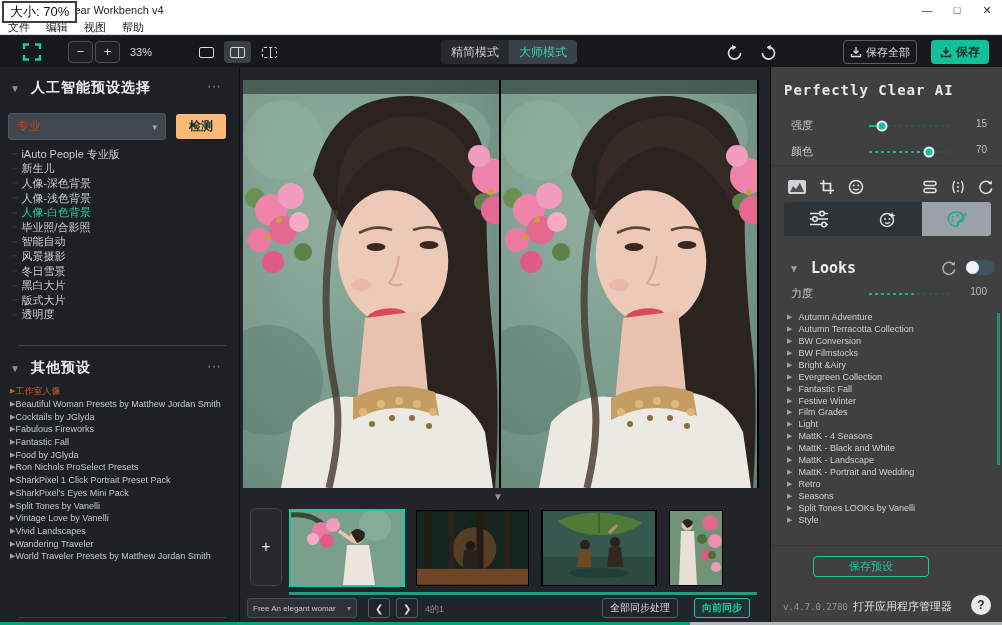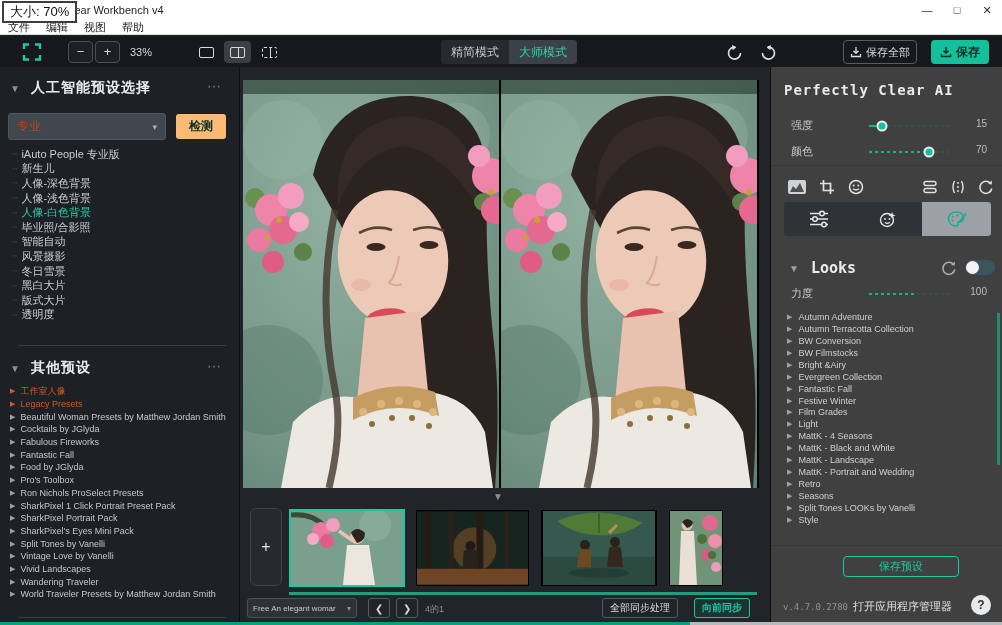--- a/index.html
+++ b/index.html
@@ -43,21 +43,21 @@
   .dots{position:absolute;right:12px;color:#787e84;font-size:14px;background:none;border:0;}
   .preset-dd{position:absolute;left:8px;top:46px;width:158px;height:27px;background:#41474e;border:1px solid #50565d;border-radius:3px;color:#b5491f;font-size:12px;display:flex;align-items:center;padding:0 8px;}
   .preset-dd .caret{margin-left:auto;color:#aab0b5;font-size:9px;}
   .detect-btn{position:absolute;left:176px;top:47px;width:50px;height:25px;background:#fdba74;border:0;border-radius:3px;color:#0b2e26;font-size:12px;font-weight:bold;}
   .ai-list{position:absolute;left:12px;top:80px;width:215px;display:flex;flex-direction:column;}
   .ai-item{height:14.6px;display:flex;align-items:center;gap:4px;font-size:11px;color:#c9cdd1;white-space:nowrap;}
   .ai-item .tree{color:#4a5056;font-size:9px;}
   .ai-item.selected{color:#27cfa9;}
   .sb-divider{position:absolute;left:18px;width:208px;height:1px;background:#3b4046;}
   .other-list{position:absolute;left:10px;top:318px;width:226px;display:flex;flex-direction:column;}
-  .other-item{height:12.7px;display:flex;align-items:center;gap:5px;font-size:9px;font-family:"DejaVu Sans Mono",monospace;color:#c3c8cc;white-space:nowrap;overflow:hidden;}
+  .other-item{height:12.7px;display:flex;align-items:center;font-size:9px;font-family:"DejaVu Sans Mono",monospace;color:#c3c8cc;white-space:nowrap;overflow:hidden;}
   .other-item .tri{color:#9aa0a5;font-size:7px;}
   .other-item.highlight{color:#cf5a22;}
   .other-item.highlight .tri{color:#cf5a22;}
 
   
   .canvas{position:absolute;left:241px;top:67px;width:529px;height:555px;background:#212529;}
   .photos{position:absolute;left:2px;top:13px;width:516px;height:408px;background:#000;display:flex;gap:2px;}
   .photo{width:256px;height:408px;}
   .cmp-arrow{position:absolute;left:252px;top:424px;color:#8a9096;font-size:10px;}
   .filmstrip{position:absolute;left:0;top:438px;width:529px;height:90px;}
@@ -95,21 +95,21 @@
   .looks-head{position:absolute;left:18px;top:192px;display:flex;align-items:center;gap:12px;color:#e9ecee;}
   .looks-head .tri{color:#9aa1a6;font-size:10px;}
   .looks-head .ttl{font-family:"DejaVu Sans Mono",monospace;font-size:15px;font-weight:bold;}
   .reset-btn{position:absolute;left:170px;top:191px;width:20px;height:20px;border:0;background:none;color:#aab0b5;font-size:15px;padding:0;}
   .toggle{position:absolute;left:194px;top:193px;width:30px;height:15px;border-radius:8px;background:#3c545e;border:0;padding:0;}
   .toggle .knob{position:absolute;left:1px;top:1px;width:13px;height:13px;border-radius:50%;background:#f2f4f5;}
   .looks-list{position:absolute;left:16px;top:244px;width:205px;display:flex;flex-direction:column;}
   .look-item{height:11.95px;display:flex;align-items:center;gap:6px;font-size:9px;font-family:"DejaVu Sans Mono",monospace;color:#ccd0d4;white-space:nowrap;}
   .look-item .tri{color:#9aa0a5;font-size:7px;}
   .looks-scroll{position:absolute;left:226px;top:246px;width:3px;height:152px;background:#1f8e76;}
-  .savepreset-btn{position:absolute;left:72px;top:489px;width:116px;height:21px;background:transparent;border:1px solid #19c9a2;border-radius:4px;color:#19c9a2;font-size:11px;}
+  .savepreset-btn{position:absolute;left:42px;top:489px;width:116px;height:21px;background:transparent;border:1px solid #19c9a2;border-radius:4px;color:#19c9a2;font-size:11px;}
   .rp-footer-ver{position:absolute;left:12px;top:535px;font-size:9px;font-family:"DejaVu Sans Mono",monospace;color:#8e9398;}
   .rp-footer-mgr{position:absolute;left:82px;top:532px;font-size:11px;color:#dde1e4;background:none;border:0;padding:0;}
   .help-btn{position:absolute;left:200px;top:528px;width:20px;height:20px;border-radius:50%;background:#e8eaec;color:#2b2f33;font-weight:bold;font-size:12px;border:0;display:flex;align-items:center;justify-content:center;}
 
   .bottom-edge-l{position:absolute;left:0;top:622px;width:690px;height:3px;background:#0b9e7f;}
   .bottom-edge-r{position:absolute;left:690px;top:622px;width:312px;height:3px;background:#b4bbbf;}
   svg{display:block;}
 </style>
 </head>
 <body>
@@ -341,24 +341,20 @@
     </div>
     <button class="dots" style="top:290px;">⋯</button>
 
     <div class="other-list">
 
         <div class="other-item highlight">
           <span class="tri">▶</span>
           <span>工作室人像</span>
         </div>
 
-        <div class="other-item highlight">
-          <span class="tri">▶</span>
-          <span>Legacy Presets</span>
-        </div>
 
         <div class="other-item">
           <span class="tri">▶</span>
           <span>Beautiful Woman Presets by Matthew Jordan Smith</span>
         </div>
 
         <div class="other-item">
           <span class="tri">▶</span>
           <span>Cocktails by JGlyda</span>
         </div>
@@ -371,39 +367,31 @@
         <div class="other-item">
           <span class="tri">▶</span>
           <span>Fantastic Fall</span>
         </div>
 
         <div class="other-item">
           <span class="tri">▶</span>
           <span>Food by JGlyda</span>
         </div>
 
-        <div class="other-item">
-          <span class="tri">▶</span>
-          <span>Pro's Toolbox</span>
-        </div>
 
         <div class="other-item">
           <span class="tri">▶</span>
           <span>Ron Nichols ProSelect Presets</span>
         </div>
 
         <div class="other-item">
           <span class="tri">▶</span>
           <span>SharkPixel 1 Click Portrait Preset Pack</span>
         </div>
 
-        <div class="other-item">
-          <span class="tri">▶</span>
-          <span>SharkPixel Portrait Pack</span>
-        </div>
 
         <div class="other-item">
           <span class="tri">▶</span>
           <span>SharkPixel's Eyes Mini Pack</span>
         </div>
 
         <div class="other-item">
           <span class="tri">▶</span>
           <span>Split Tones by Vanelli</span>
         </div>

